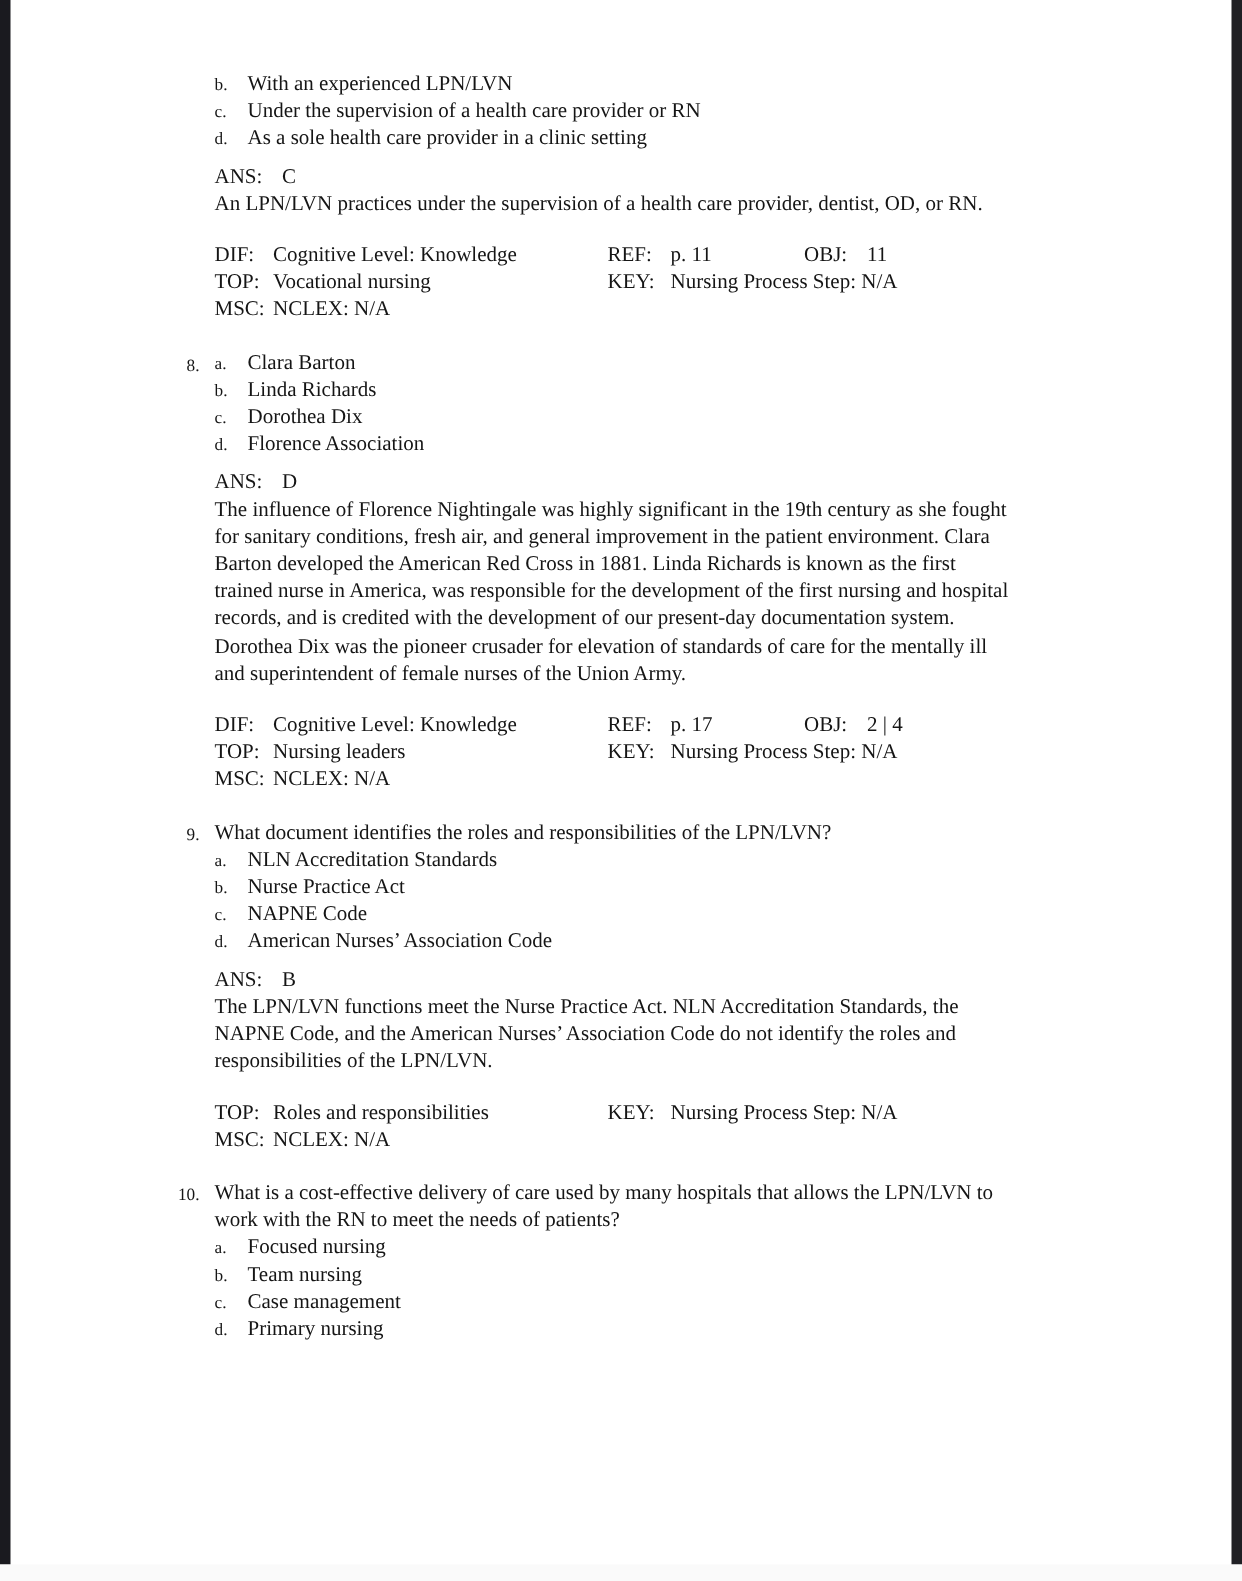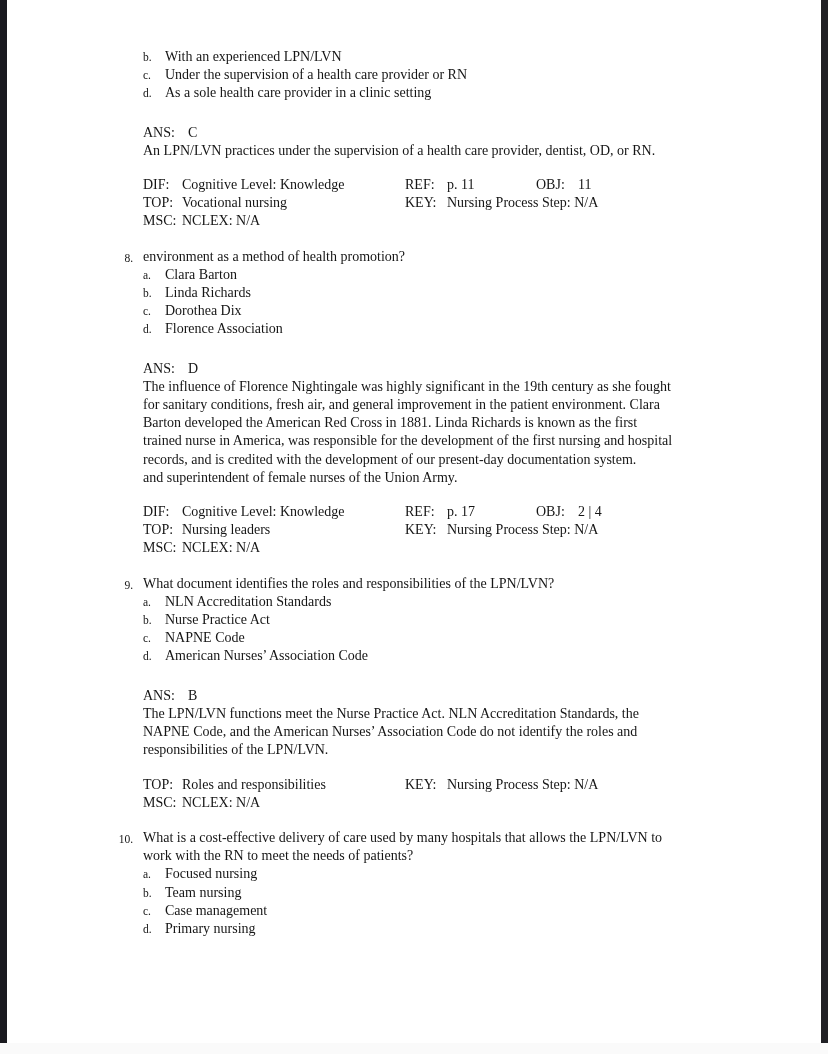--- a/index.html
+++ b/index.html
@@ -30,21 +30,21 @@
     text-align: right; font-size: 11.5px;
   }
   .q-stem { }
 
   .option { display: flex; align-items: baseline; }
   .opt-letter {
     flex: 0 0 22px; width: 22px; font-size: 11.5px;
   }
   .opt-text { white-space: nowrap; }
 
-  .answer { margin-top: 21px; }
+  .answer { margin-top: 7px; }
   .ans-row { display: flex; align-items: baseline; }
   .ans-label { flex: 0 0 45px; width: 45px; }
 
   .meta { margin-top: 16px; }
   .meta-row { white-space: nowrap; }
   .m-label { display: inline-block; width: 39px; }
   .m-col1  { display: inline-block; width: 223px; }
   .m-lab2  { display: inline-block; width: 42px; }
   .m-ref89 { display: inline-block; width: 89px; }
   .m-ref76 { display: inline-block; width: 76px; }
@@ -92,21 +92,20 @@
       </div>
       <div class="meta-row">
         <span class="m-label">MSC:</span><span>NCLEX: N/A</span>
       </div>
     </div>
   </div>
 
   <div class="question">
     <span class="q-num">8.</span>
     <div class="q-stem">
-        <div class="line">environment as a method of health promotion?</div>
       </div>
     <div class="options">
       <div class="option">
         <span class="opt-letter">a.</span>
         <span class="opt-text">Clara Barton</span>
       </div>
       <div class="option">
         <span class="opt-letter">b.</span>
         <span class="opt-text">Linda Richards</span>
       </div>
@@ -123,20 +122,21 @@
       <div class="ans-row">
         <span class="ans-label">ANS:</span>
         <span>D</span>
       </div>
       <div class="rationale">
           <div class="line">The influence of Florence Nightingale was highly significant in the 19th century as she fought</div>
           <div class="line">for sanitary conditions, fresh air, and general improvement in the patient environment. Clara</div>
           <div class="line">Barton developed the American Red Cross in 1881. Linda Richards is known as the first</div>
           <div class="line">trained nurse in America, was responsible for the development of the first nursing and hospital</div>
           <div class="line">records, and is credited with the development of our present-day documentation system.</div>
+          <div class="line">Dorothea Dix was the pioneer crusader for elevation of standards of care for the mentally ill</div>
           <div class="line">and superintendent of female nurses of the Union Army.</div>
         </div>
     </div>
     <div class="meta">
       <div class="meta-row">
         <span class="m-label">DIF:</span><span class="m-col1">Cognitive Level: Knowledge</span><span class="m-lab2">REF:</span><span class="m-ref89">p. 17</span><span class="m-lab3">OBJ:</span><span>2 | 4</span>
       </div>
       <div class="meta-row">
         <span class="m-label">TOP:</span><span class="m-col1">Nursing leaders</span><span class="m-lab2">KEY:</span><span>Nursing Process Step: N/A</span>
       </div>

